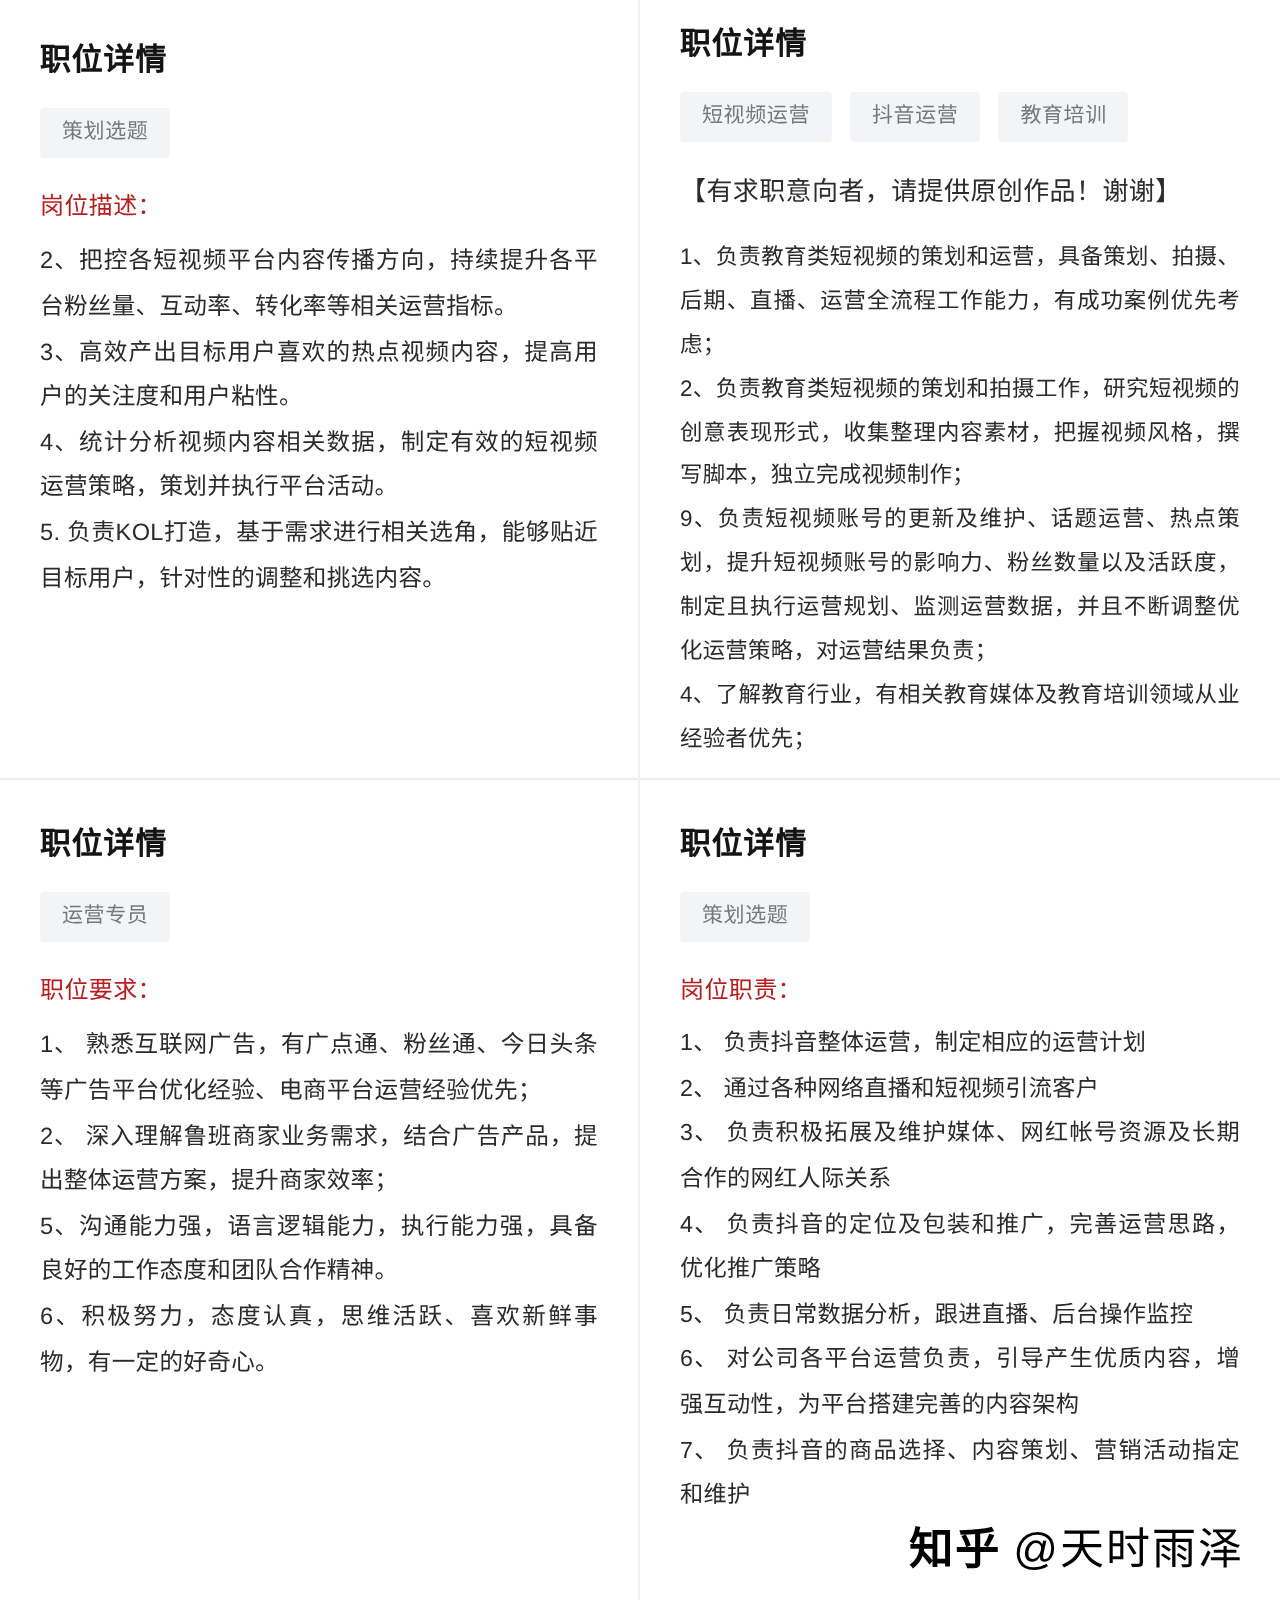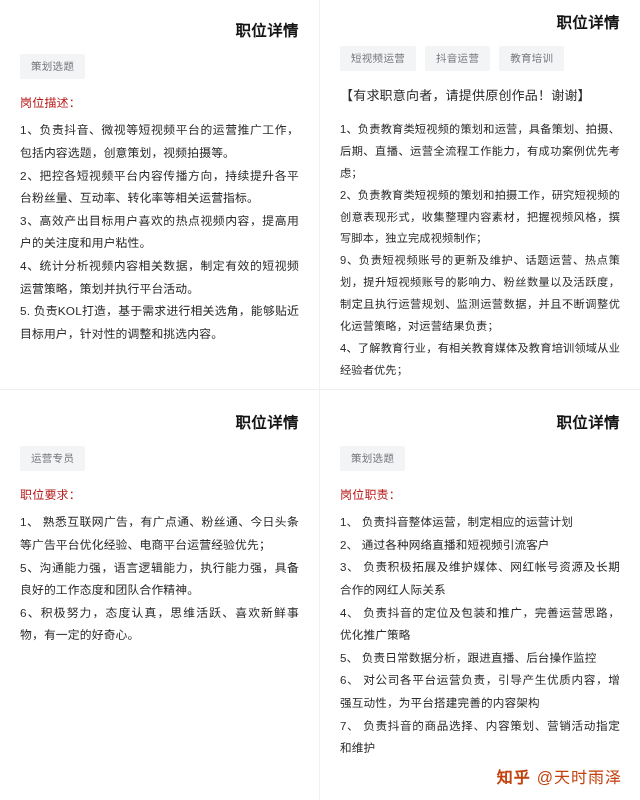--- a/index.html
+++ b/index.html
@@ -43,21 +43,20 @@
   .panel.p-bl { padding-top: 24px; }
   .panel.p-br { padding-top: 24px; }
 
   .panel-title {
     font-size: 15.5px;
     font-weight: bold;
     letter-spacing: 0.4px;
     color: #141414;
     margin: 0 0 13px 0;
     line-height: 1.2;
-    text-align: right;
   }
 
   .tag-row {
     display: flex;
     flex-wrap: wrap;
     gap: 9px;
     margin: 0 0 15px 0;
   }
 
   .tag {
@@ -107,22 +106,22 @@
   .panel.p-tr .body-list li { font-size: 11.2px; line-height: 1.95; }
   .panel.p-br .body-list li { font-size: 11.6px; line-height: 1.95; }
 
   .watermark {
     position: absolute;
     right: 18px;
     bottom: 12px;
     display: flex;
     align-items: center;
     gap: 6px;
-    color: #c2410c;
-    font-size: 16px;
+    color: #000000;
+    font-size: 22px;
     letter-spacing: 1px;
     user-select: none;
     pointer-events: none;
   }
   .watermark .wm-brand { font-weight: bold; }
   .watermark .wm-user { font-weight: normal; }
 </style>
 </head>
 <body>
 
@@ -131,21 +130,20 @@
   <section class="panel col-left row-top p-tl">
     <h2 class="panel-title">职位详情</h2>
 
     <div class="tag-row">
       <span class="tag">策划选题</span>
     </div>
 
     <p class="section-label">岗位描述：</p>
 
     <ul class="body-list">
-      <li>1、负责抖音、微视等短视频平台的运营推广工作，包括内容选题，创意策划，视频拍摄等。</li>
       <li>2、把控各短视频平台内容传播方向，持续提升各平台粉丝量、互动率、转化率等相关运营指标。</li>
       <li>3、高效产出目标用户喜欢的热点视频内容，提高用户的关注度和用户粘性。</li>
       <li>4、统计分析视频内容相关数据，制定有效的短视频运营策略，策划并执行平台活动。</li>
       <li>5. 负责KOL打造，基于需求进行相关选角，能够贴近目标用户，针对性的调整和挑选内容。</li>
     </ul>
   </section>
 
   <section class="panel row-top p-tr">
     <h2 class="panel-title">职位详情</h2>
 
@@ -170,20 +168,21 @@
     <h2 class="panel-title">职位详情</h2>
 
     <div class="tag-row">
       <span class="tag">运营专员</span>
     </div>
 
     <p class="section-label">职位要求：</p>
 
     <ul class="body-list">
       <li>1、 熟悉互联网广告，有广点通、粉丝通、今日头条等广告平台优化经验、电商平台运营经验优先；</li>
+      <li>2、 深入理解鲁班商家业务需求，结合广告产品，提出整体运营方案，提升商家效率；</li>
       <li>5、沟通能力强，语言逻辑能力，执行能力强，具备良好的工作态度和团队合作精神。</li>
       <li>6、积极努力，态度认真，思维活跃、喜欢新鲜事物，有一定的好奇心。</li>
     </ul>
   </section>
 
   <section class="panel p-br">
     <h2 class="panel-title">职位详情</h2>
 
     <div class="tag-row">
       <span class="tag">策划选题</span>

